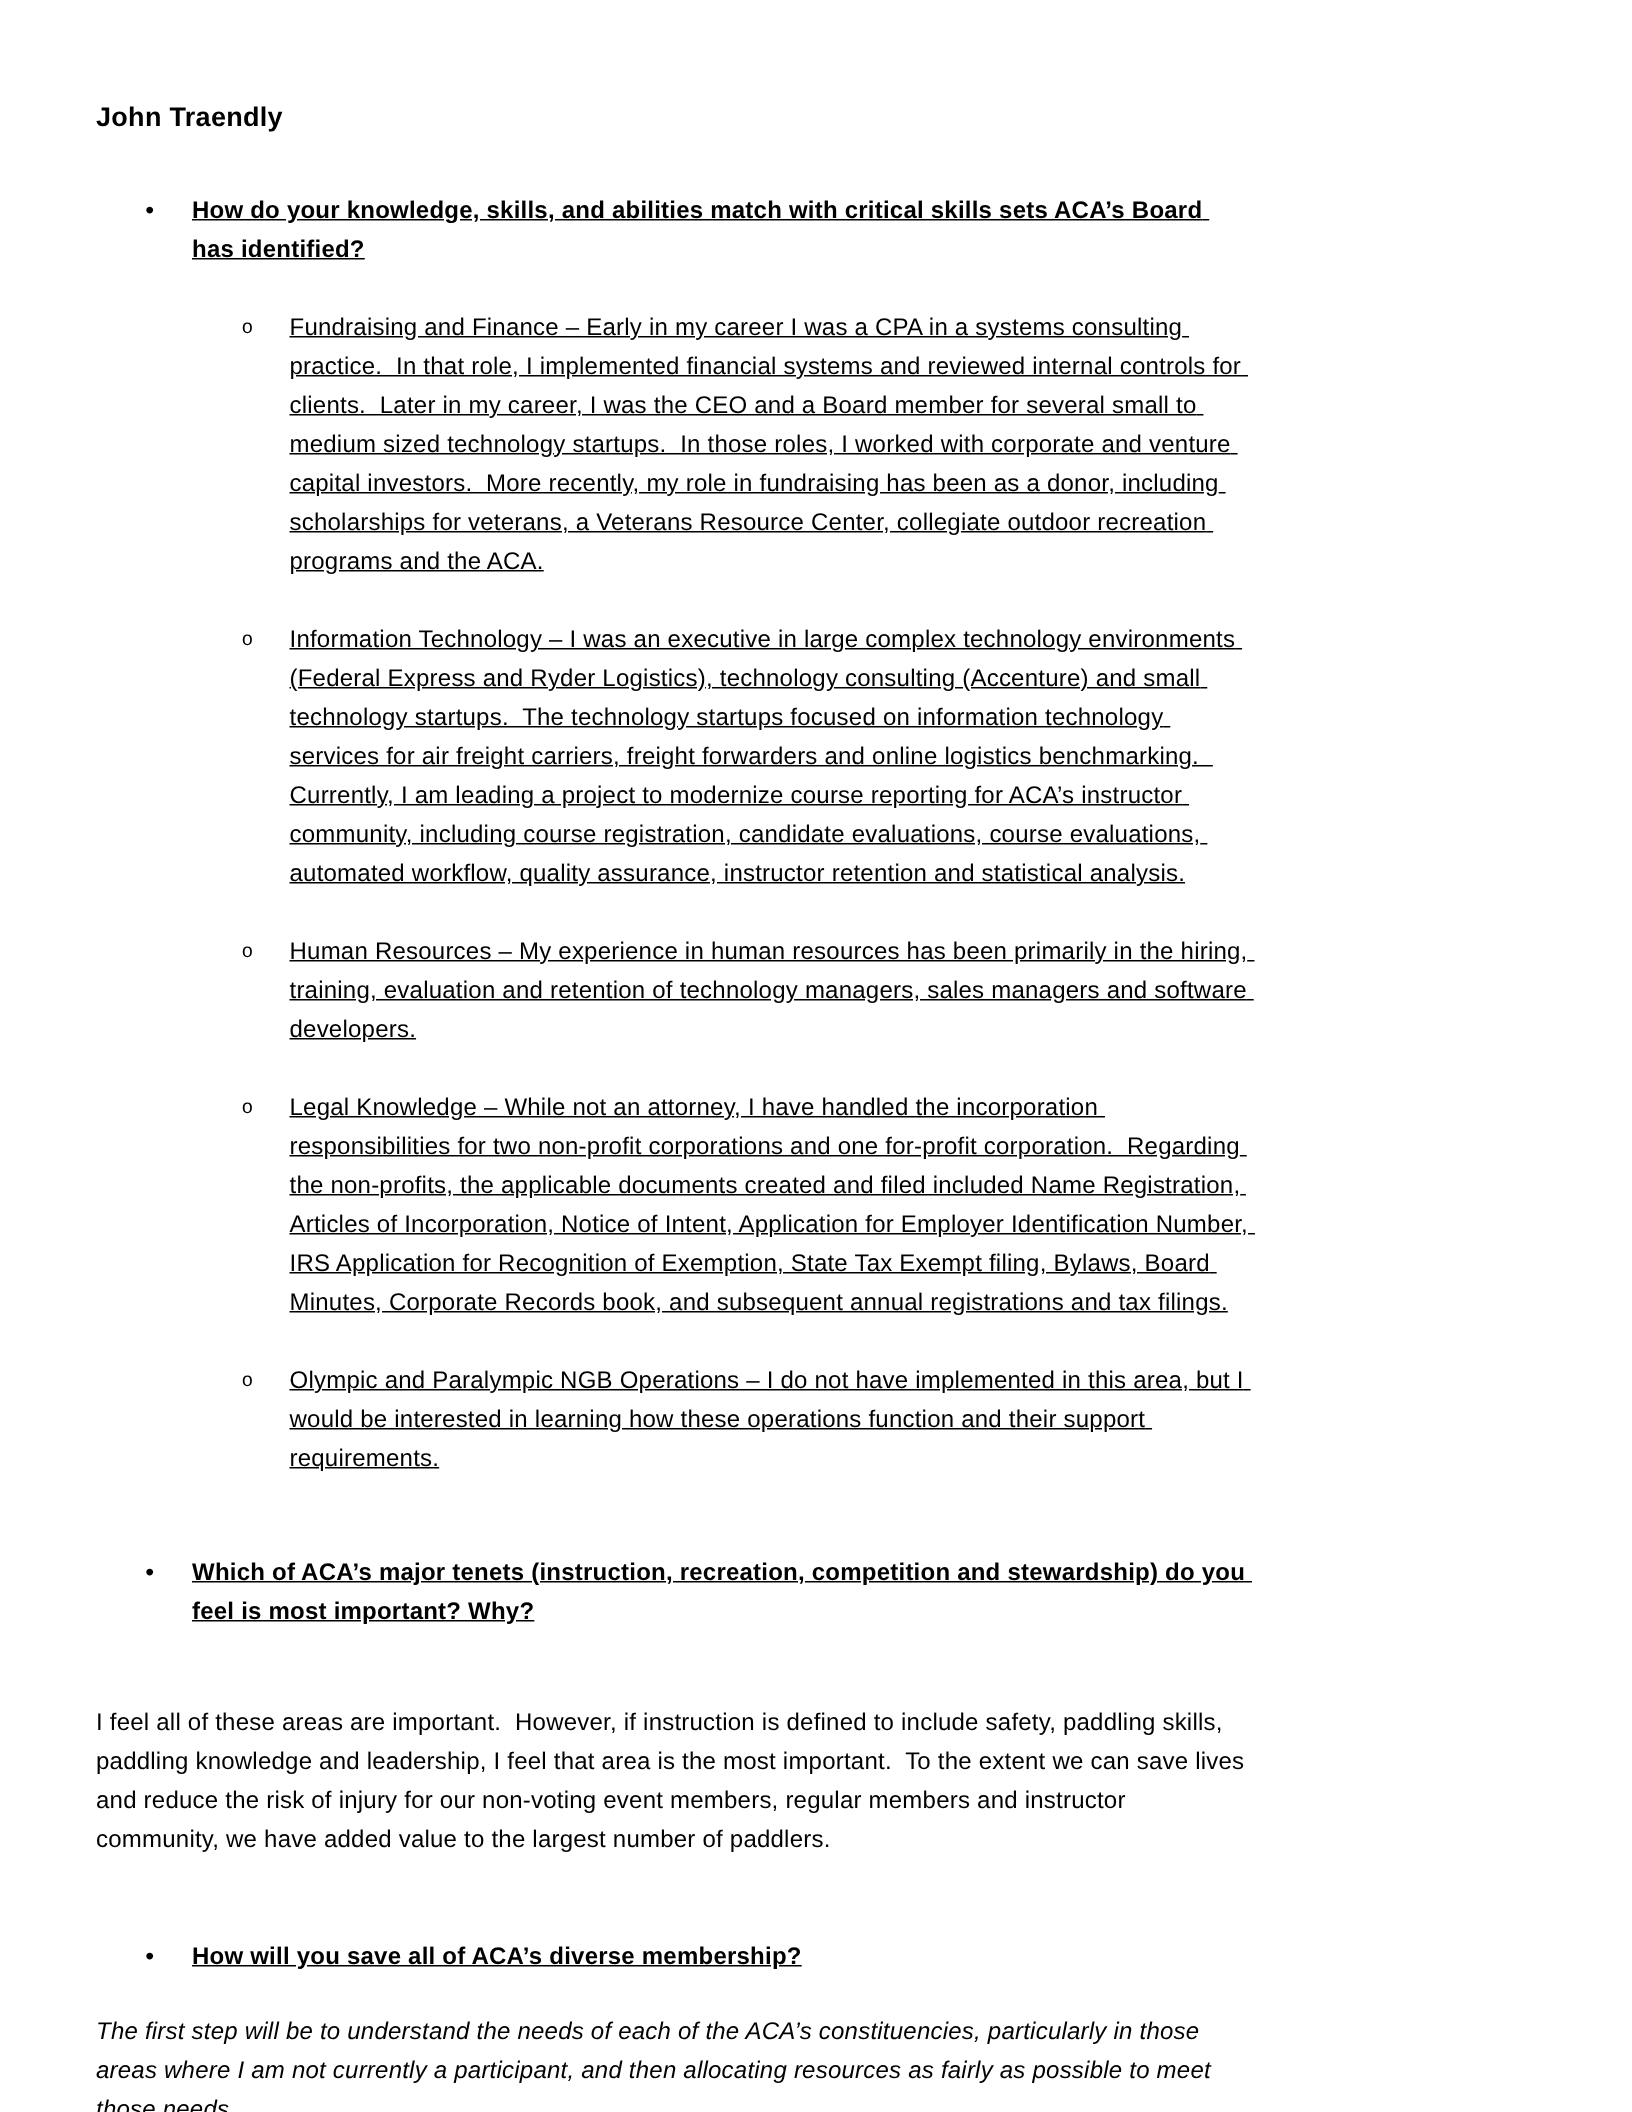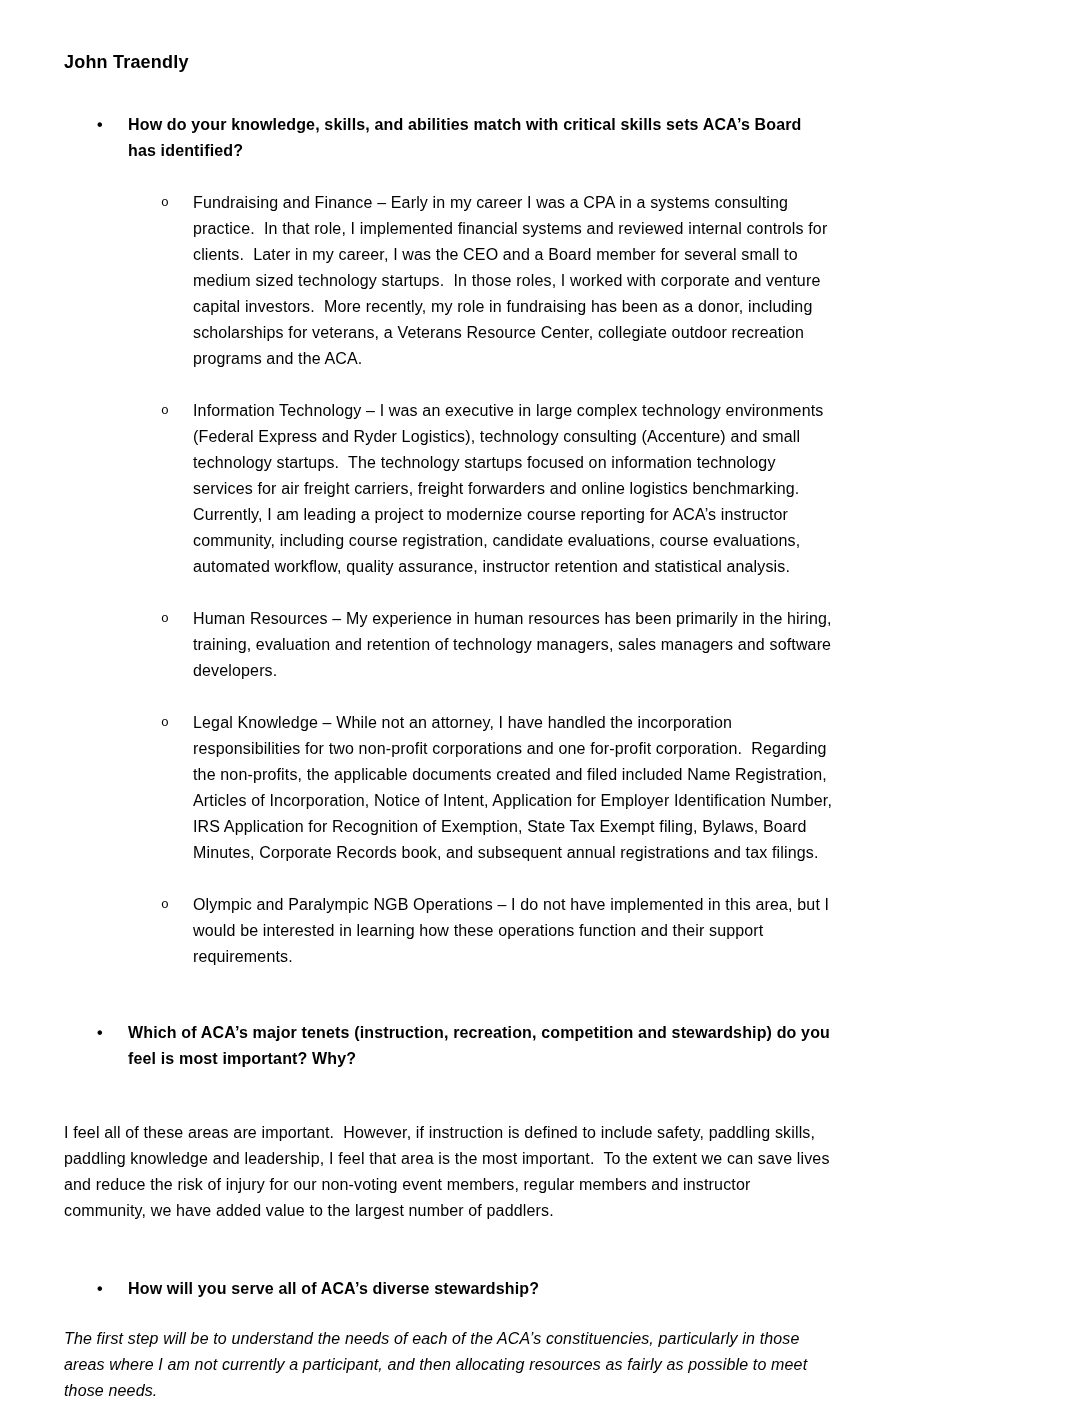--- a/index.html
+++ b/index.html
@@ -6,21 +6,21 @@
   html, body {
     background: #ffffff;
     width: 1088px;
     font-family: "Liberation Sans", "DejaVu Sans", sans-serif;
     color: #000000;
   }
   .page {
     width: 900px;
     height: 1408px;
     background: #ffffff;
-    padding: 50px 66px 0 64px;
+    padding: 66px 66px 0 64px;
     overflow: hidden;
     border-radius: 30px;
   }
   .doc-heading {
     font-size: 18px;
     font-weight: bold;
     line-height: 24px;
     letter-spacing: 0.2px;
   }
   .txt {
@@ -49,21 +49,21 @@
     font-family: "Liberation Mono", monospace;
     font-size: 13px;
     line-height: 26px;
   }
   .q1 { margin-top: 38px; }
   .sub { margin-top: 26px; }
   .q2 { margin-top: 50px; }
   .q3 { margin-top: 52px; }
   .ans1 { margin-top: 48px; }
   .ans2 { margin-top: 24px; font-style: italic; }
-  .body-text { flex: 1; }
+  .body-text { flex: 1; text-decoration: underline; }
 </style>
 </head>
 <body>
 
 <div class="page">
 
   <h1 class="doc-heading">John Traendly</h1>
 
   <div class="txt bullet1 q1">
     <span class="marker">•</span>
@@ -97,18 +97,18 @@
 
   <div class="txt bullet1 q2">
     <span class="marker">•</span>
     <span class="body-text">Which of ACA’s major tenets (instruction, recreation, competition and stewardship) do you feel is most important? Why?</span>
   </div>
 
   <p class="txt ans1">I feel all of these areas are important.  However, if instruction is defined to include safety, paddling skills, paddling knowledge and leadership, I feel that area is the most important.  To the extent we can save lives and reduce the risk of injury for our non-voting event members, regular members and instructor community, we have added value to the largest number of paddlers.</p>
 
   <div class="txt bullet1 q3">
     <span class="marker">•</span>
-    <span class="body-text">How will you serve all of ACA’s diverse stewardship?</span>
+    <span class="body-text">How will you save all of ACA’s diverse membership?</span>
   </div>
 
   <p class="txt ans2">The first step will be to understand the needs of each of the ACA’s constituencies, particularly in those areas where I am not currently a participant, and then allocating resources as fairly as possible to meet those needs.</p>
 
 </div>
 
 </body></html>

